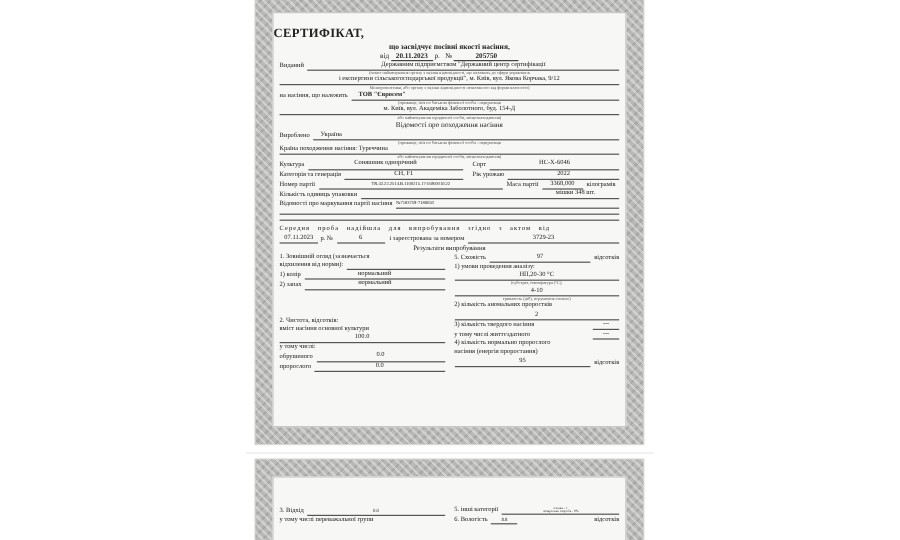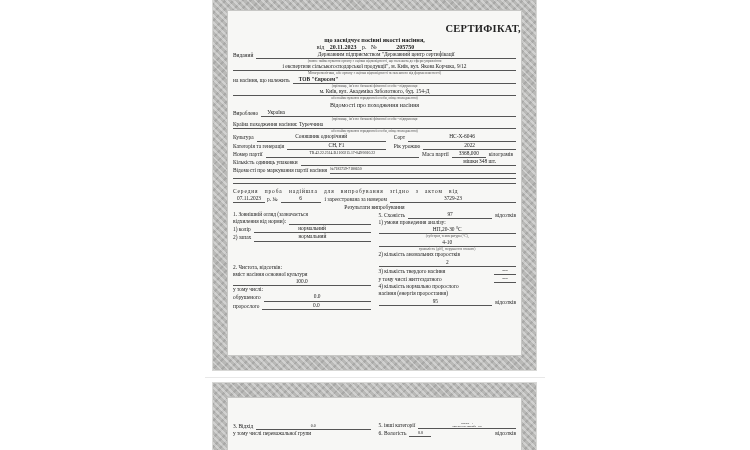--- a/index.html
+++ b/index.html
@@ -22,21 +22,21 @@
   .page2 { top: 383px; height: 90px; }
   .page-inner {
     background: #f7f7f5;
     width: 100%; height: 100%;
     position: relative;
     overflow: hidden;
     border: 1px solid #c8c8c6;
   }
   .sep { position: absolute; left: 205px; top: 377px; width: 340px; height: 1px; background: #e8e8e8; }
 
-  .title { text-align: right; font-weight: bold; font-size: 10.5px; margin-top: 12px; letter-spacing: 0.3px; }
+  .title { text-align: left; font-weight: bold; font-size: 10.5px; margin-top: 12px; letter-spacing: 0.3px; }
   .subtitle { text-align: center; font-weight: bold; font-size: 6.2px; margin-top: 2px; }
   .numline { text-align: center; font-size: 6px; margin-top: 1px; }
   .numline .u { display: inline-block; border-bottom: 0.6px solid #444; padding: 0 4px; font-weight: bold; }
   .numline .u.w { min-width: 54px; text-align: center; }
 
   .row { display: flex; align-items: flex-end; font-size: 5.4px; line-height: 7px; padding: 0 5px; }
   .row .lbl { white-space: nowrap; padding-right: 3px; }
   .row .val { flex: 1; border-bottom: 0.6px solid #555; text-align: center; white-space: nowrap; overflow: hidden; }
   .note { font-size: 3.6px; text-align: center; color: #555; line-height: 4.4px; }
   .center-h { text-align: center; font-size: 6px; margin: 1px 0; }

